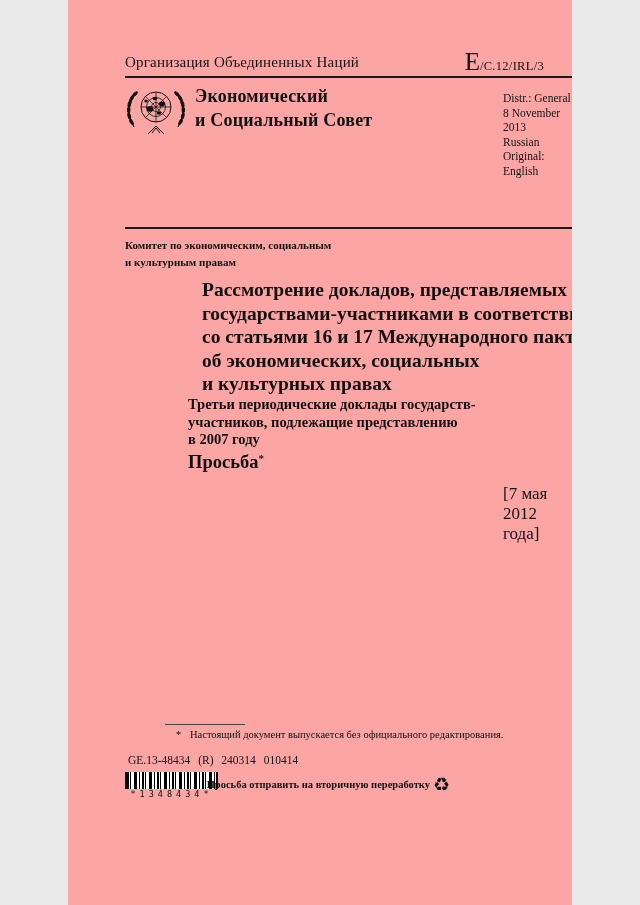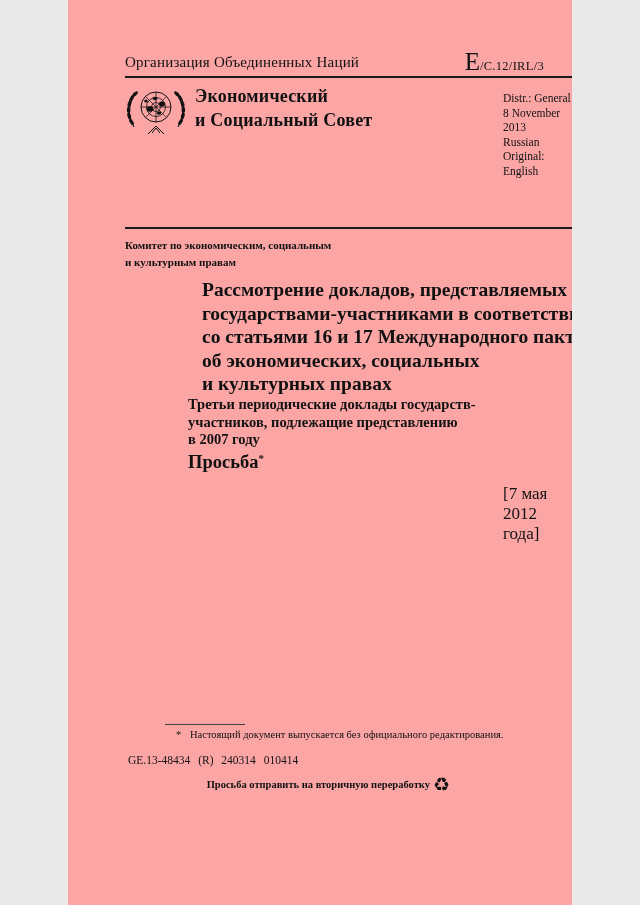--- a/index.html
+++ b/index.html
@@ -146,20 +146,24 @@
 
   <div class="abs submission-date">[7 мая 2012 года]</div>
 
   <div class="abs footnote-rule"></div>
   <div class="abs footnote">
     <span class="fn-marker">*</span><span>Настоящий документ выпускается без официального редактирования.</span>
   </div>
 
   <div class="abs ge-number">GE.13-48434 (R) 240314 010414</div>
 
+  <div class="abs barcode">
+    <div class="bars"></div>
+    <div class="barcode-text">*1348434*</div>
+  </div>
 
   <div class="abs recycle-line">
     <span>Просьба отправить на вторичную переработку</span>
     <span class="recycle-icon">♻</span>
   </div>
 
   <div class="abs qr">
     <svg id="qr-svg" width="60" height="60" viewBox="0 0 25 25" shape-rendering="crispEdges">
         <rect x="0" y="0" width="7" height="7" fill="#000"></rect>
         <rect x="1" y="1" width="5" height="5" fill="#fff"></rect>

